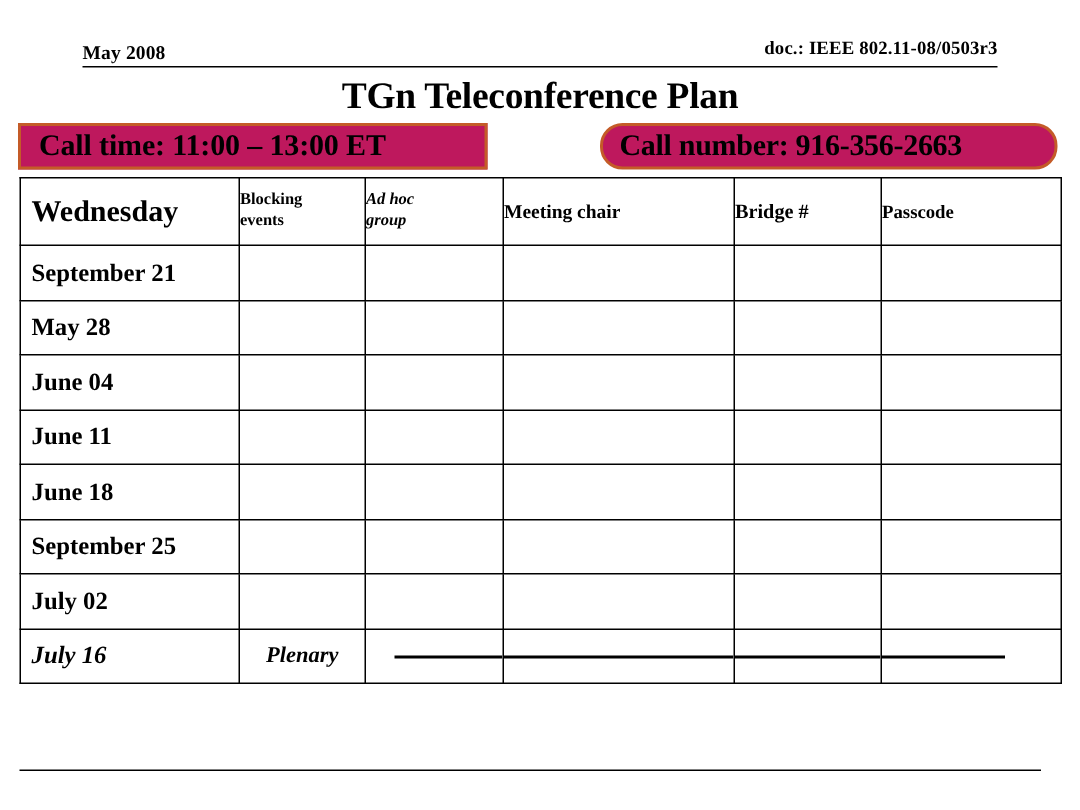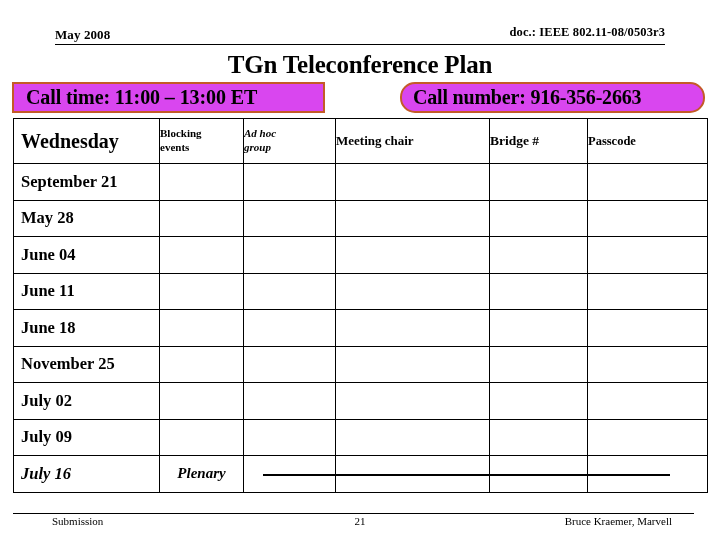--- a/index.html
+++ b/index.html
@@ -61,21 +61,21 @@
     font-size: 25px;
     font-weight: bold;
     letter-spacing: -0.2px;
     white-space: nowrap;
   }
 
   
   .callbox {
     position: absolute;
     border: 2px solid #c45b28;
-    background: #d946ef;
+    background: #be185d;
     box-sizing: border-box;
     display: flex;
     align-items: center;
     white-space: nowrap;
     font-weight: bold;
   }
   .callbox.time {
     left: 12px;
     top: 82px;
     width: 313px;
@@ -249,37 +249,29 @@
         </tr>
         <tr>
           <td class="cell-day">June  18</td>
           <td class="cell-block"></td>
           <td></td>
           <td></td>
           <td></td>
           <td></td>
         </tr>
         <tr>
-          <td class="cell-day">November  25</td>
+          <td class="cell-day">September  25</td>
           <td class="cell-block"></td>
           <td></td>
           <td></td>
           <td></td>
           <td></td>
         </tr>
         <tr>
           <td class="cell-day">July  02</td>
-          <td class="cell-block"></td>
-          <td></td>
-          <td></td>
-          <td></td>
-          <td></td>
-        </tr>
-        <tr>
-          <td class="cell-day">July  09</td>
           <td class="cell-block"></td>
           <td></td>
           <td></td>
           <td></td>
           <td></td>
         </tr>
         <tr class="special">
           <td class="cell-day">July  16</td>
           <td class="cell-block">Plenary</td>
           <td class="strike strike-start">
@@ -292,19 +284,14 @@
             <span class="rule"></span>
           </td>
           <td class="strike strike-end">
             <span class="rule"></span>
           </td>
         </tr>
       </tbody>
   </table>
 
   <div class="footer-rule"></div>
-  <div class="footer">
-    <span class="f-left">Submission</span>
-    <span class="f-center">21</span>
-    <span class="f-right">Bruce Kraemer, Marvell</span>
-  </div>
 
 </div>
 
 </body></html>

